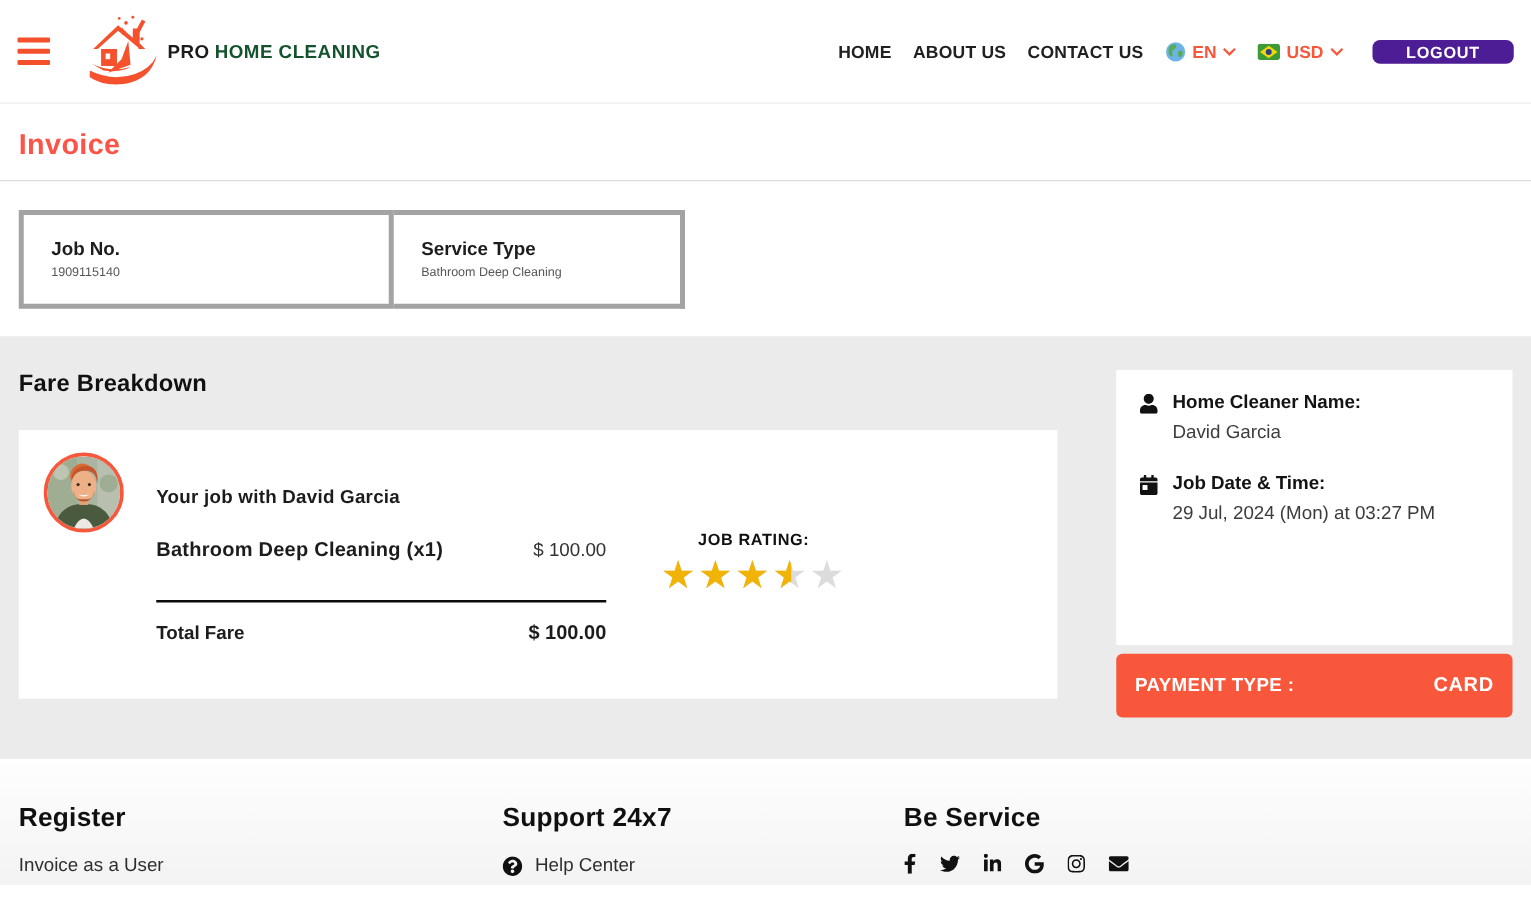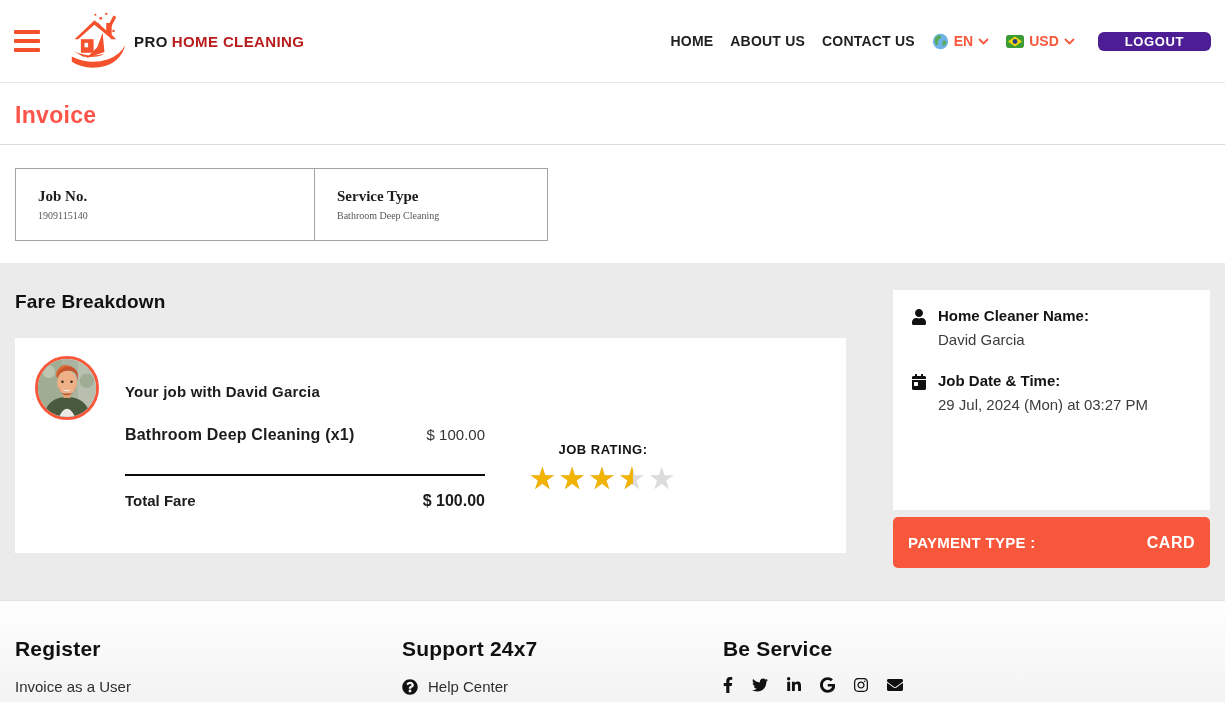--- a/index.html
+++ b/index.html
@@ -8,38 +8,38 @@
 
   
   .header { height:83px; display:flex; align-items:center; padding:0 14px;
     border-bottom:1px solid #e7e7e7; background:#fff; }
   .hamburger { width:26px; display:flex; flex-direction:column; gap:5px; cursor:pointer; margin:0 0 0 0; }
   .hamburger span { display:block; height:4px; background:#f4502c; border-radius:1px; }
   .logo-wrap { display:flex; align-items:center; margin-left:30px; cursor:pointer; }
   .logo-graphic { width:58px; height:62px; }
   .brand { font-size:15px; font-weight:800; letter-spacing:.4px; margin-left:6px; white-space:nowrap; }
   .brand .pro { color:#1b1b1b; }
-  .brand .rest { color:#b91c1c; margin-left:4px; }
+  .brand .rest { color:#14532d; margin-left:4px; }
   .nav { margin-left:auto; display:flex; align-items:center; gap:17px; }
   .nav-item { font-size:14px; font-weight:700; color:#202020; letter-spacing:.2px; cursor:pointer; }
   .picker { display:flex; align-items:center; gap:5px; cursor:pointer; }
   .picker .lbl { font-size:14px; font-weight:700; color:#f8573b; }
   .chev { width:11px; height:7px; display:inline-block; }
   .globe { width:17px; height:17px; }
   .flag { width:18px; height:13px; border-radius:2px; }
   .logout-btn { background:#4c1d95; color:#fff; border:none; font-family:inherit;
     font-size:13px; font-weight:700; letter-spacing:.6px; padding:2px 27px;
     border-radius:6px; cursor:pointer; margin-left:6px; }
 
   
   .invoice-block { background:#fff; padding-top:19px; }
   .page-title { color:#fd5449; font-size:23px; font-weight:700; letter-spacing:.3px; padding:0 15px; }
   .title-divider { border:none; border-top:1px solid #dcdcdc; margin-top:15px; }
   .job-table { display:flex; margin:23px 15px 22px; }
-  .job-cell { border:1px solid #a3a3a3; padding:19px 22px;font-family:Liberation Serif, serif; }
+  .job-cell { border:4px solid #a3a3a3; padding:19px 22px; }
   .job-cell.c1 { width:300px; }
   .job-cell.c2 { width:233px; border-left:none; }
   .job-cell .lab { font-size:15px; font-weight:700; color:#1d1d1d; }
   .job-cell .val { font-size:10px; color:#565656; margin-top:5px; }
 
   
   .gray-section { background:#ebebeb; height:337px; padding:28px 15px 0; position:relative; }
   .section-title { font-size:19px; font-weight:700; color:#111; letter-spacing:.2px; }
   .fare-card { background:#fff; width:831px; height:215px; margin-top:25px;
     padding:18px 25px 0 20px; display:flex; position:relative; }
@@ -48,21 +48,21 @@
   .avatar svg { width:100%; height:100%; display:block; }
   .fare-content { margin-left:26px; width:360px; }
   .fare-job-title { font-size:15px; font-weight:700; margin-top:27px; letter-spacing:.2px; }
   .fare-row { display:flex; justify-content:space-between; align-items:baseline; margin-top:26px; }
   .fare-row .item { font-size:16px; font-weight:700; letter-spacing:.2px; }
   .fare-row .amt { font-size:15px; color:#333; }
   .fare-divider { border:none; border-top:2px solid #0b0b0b; margin-top:30px; }
   .total-row { display:flex; justify-content:space-between; margin-top:16px; }
   .total-row .item { font-size:15px; font-weight:700; }
   .total-row .amt { font-size:16px; font-weight:700; }
-  .rating-box { position:absolute; left:495px; top:104px; width:186px; text-align:center; }
+  .rating-box { position:absolute; left:495px; top:80px; width:186px; text-align:center; }
   .rating-label { font-size:13px; font-weight:700; letter-spacing:.5px; color:#111; }
   .stars { position:relative; display:inline-block; margin-top:4px;
     font-family:"DejaVu Sans", sans-serif; font-size:31px; line-height:1.1;
     letter-spacing:2px; color:#dcdcdc; white-space:nowrap; }
   .stars .fill { position:absolute; left:0; top:0; overflow:hidden; width:70%; color:#f2b307; }
 
   
   .side-panel { position:absolute; top:27px; left:893px; width:317px; }
   .side-card { background:#fff; height:220px; padding:17px 18px; }
   .info-row { display:flex; margin-bottom:24px; }

